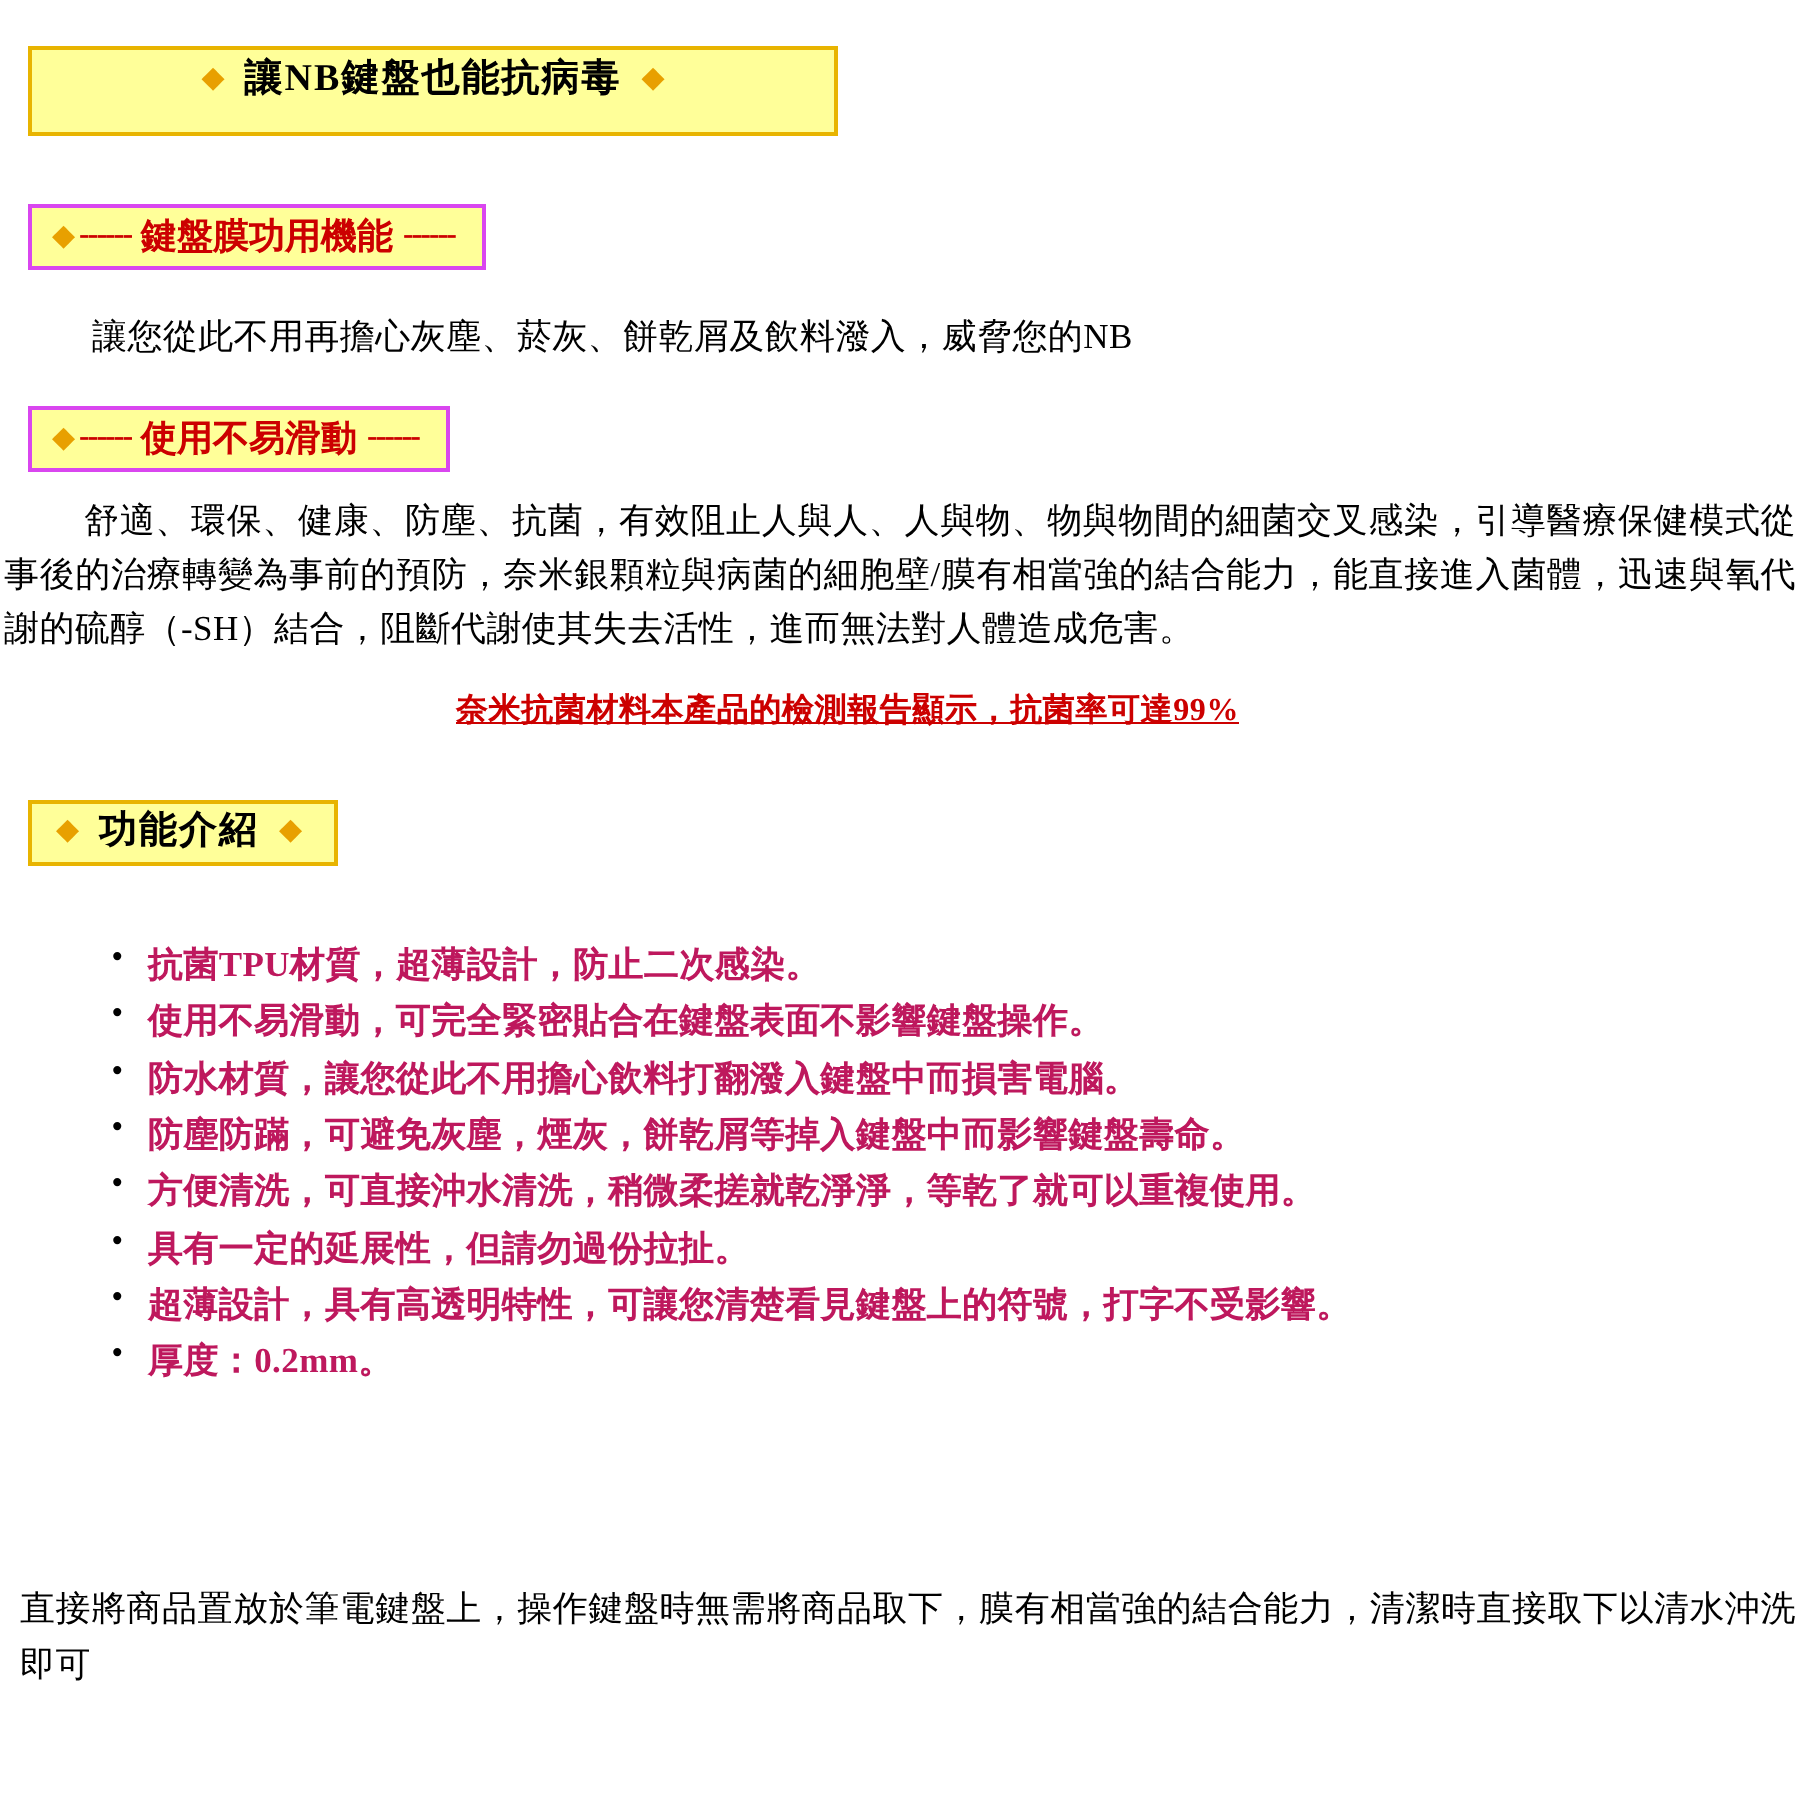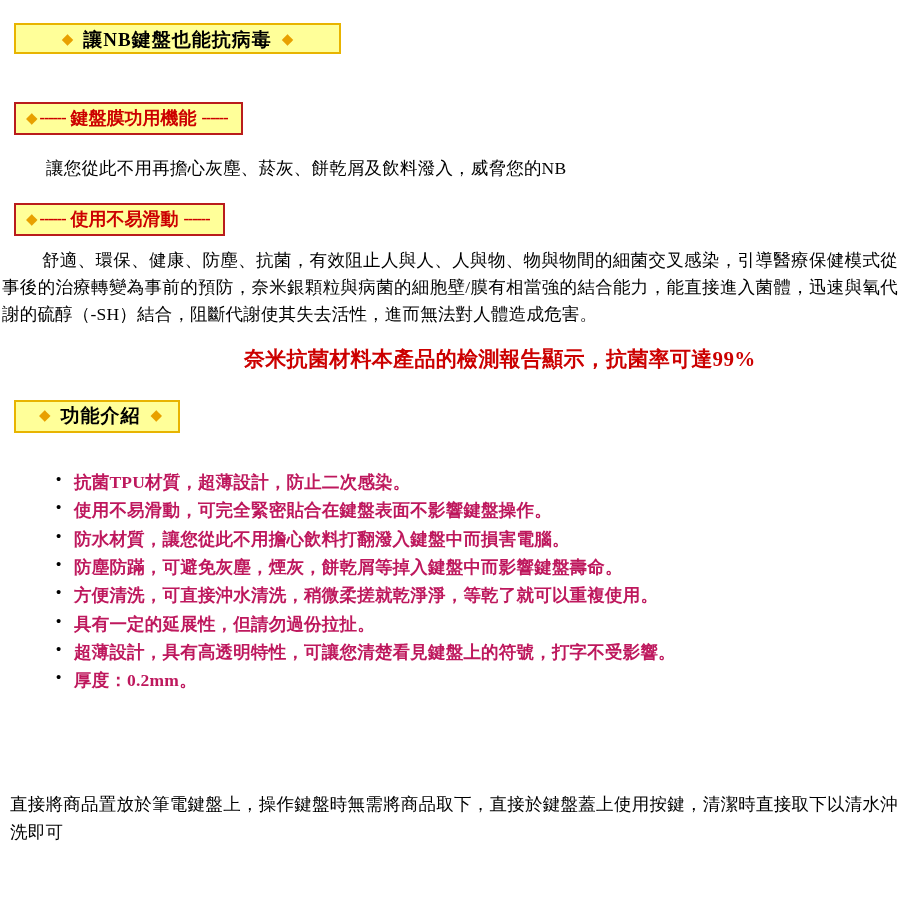--- a/index.html
+++ b/index.html
@@ -19,21 +19,21 @@
     width: 900px;
     height: 900px;
     position: relative;
   }
 
   
   .banner {
     display: inline-block;
     border: 2px solid #e8b400;
     background: #ffff99;
-    padding: 3px 16px 4px 23px;
+    padding: 3px 16px 4px 12px;
     box-sizing: border-box;
     white-space: nowrap;
     line-height: 1.15;
   }
   .banner .diamond {
     color: #e8a000;
     font-size: 15px;
     vertical-align: middle;
     letter-spacing: 0;
   }
@@ -44,30 +44,30 @@
     vertical-align: middle;
     padding: 0 10px;
   }
   .banner-black .btext { color: #000000; }
 
   
   #title-banner {
     position: absolute;
     left: 14px;
     top: 23px;
-    width: 327px;
+    width: 405px;
     text-align: center;
-    padding: 4px 0 1px 0;
+    padding: 4px 0 15px 0;
   }
   #title-banner .btext { font-size: 19px; }
 
   
   .sub-banner {
     position: absolute;
-    border: 2px solid #b91c1c;
+    border: 2px solid #d946ef;
     background: #ffff99;
     padding: 2px 12px 3px 10px;
     box-sizing: border-box;
     white-space: nowrap;
   }
   .sub-banner .diamond {
     color: #e8a000;
     font-size: 15px;
     vertical-align: middle;
   }
@@ -90,25 +90,25 @@
   .para {
     position: absolute;
     font-size: 17.5px;
     line-height: 1.55;
     color: #000;
     letter-spacing: 0.2px;
   }
 
   .highlight-line {
     position: absolute;
-    font-size: 21px;
+    font-size: 16px;
     font-weight: bold;
     color: #cc0000;
+    text-decoration: underline;
     letter-spacing: 0.3px;
-    margin-left: 16px;
   }
 
   ul.features {
     position: absolute;
     margin: 0;
     padding: 0 0 0 22px;
     list-style: none;
   }
   ul.features li {
     font-size: 17.5px;
@@ -168,15 +168,15 @@
     <li>使用不易滑動，可完全緊密貼合在鍵盤表面不影響鍵盤操作。</li>
     <li>防水材質，讓您從此不用擔心飲料打翻潑入鍵盤中而損害電腦。</li>
     <li>防塵防蹣，可避免灰塵，煙灰，餅乾屑等掉入鍵盤中而影響鍵盤壽命。</li>
     <li>方便清洗，可直接沖水清洗，稍微柔搓就乾淨淨，等乾了就可以重複使用。</li>
     <li>具有一定的延展性，但請勿過份拉扯。</li>
     <li>超薄設計，具有高透明特性，可讓您清楚看見鍵盤上的符號，打字不受影響。</li>
     <li>厚度：0.2mm。</li>
   </ul>
 
 
-  <div class="usage-para" style="left:10px; top:790px; width:888px; text-align:justify;">直接將商品置放於筆電鍵盤上，操作鍵盤時無需將商品取下，直接於鍵盤蓋上使用按鍵，清潔時直接取下以清水沖洗即可</div>
+  <div class="usage-para" style="left:10px; top:790px; width:888px; text-align:justify;">直接將商品置放於筆電鍵盤上，操作鍵盤時無需將商品取下，膜有相當強的結合能力，清潔時直接取下以清水沖洗即可</div>
 
 </div>
 
 </body></html>

